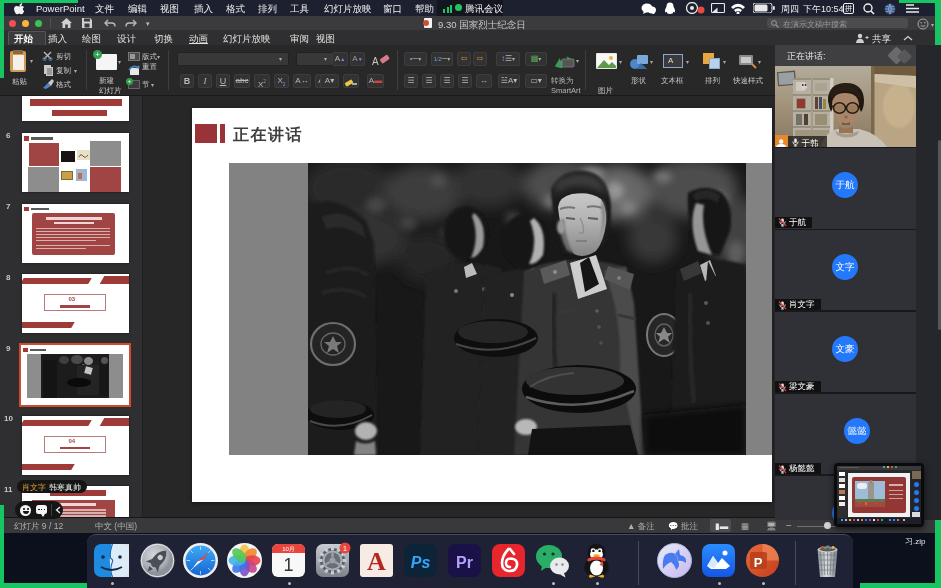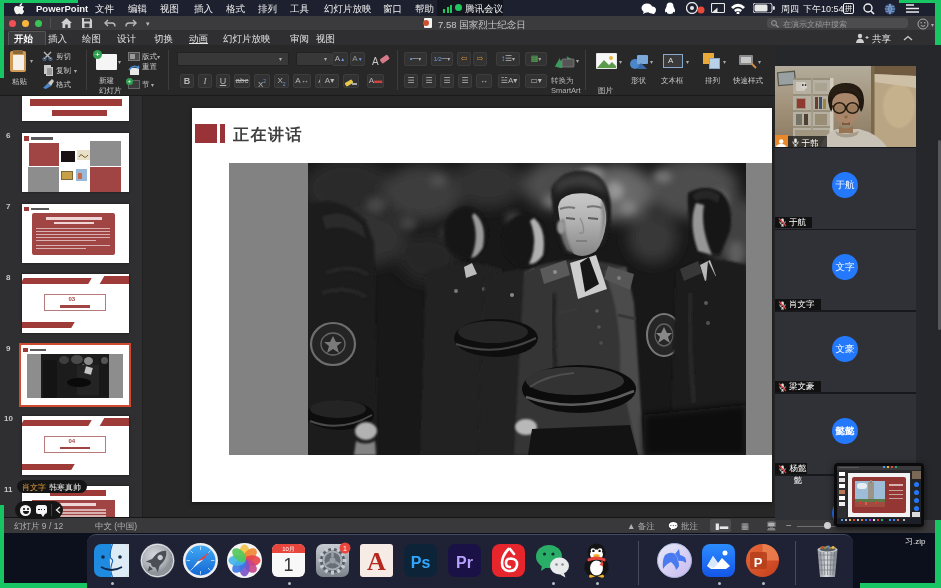--- a/index.html
+++ b/index.html
@@ -11,21 +11,21 @@
 <body>
 
 <div class="a" style="left:0;top:16px;width:941px;height:517px;background:#272727;"></div>
 
 <div class="a" id="menubar" style="left:0;top:0;width:941px;height:16px;background:#1d202e;color:#f2f2f2;font-size:9.5px;">
   <svg class="a" style="left:14px;top:2.5px;" width="11" height="12" viewBox="0 0 11 12">
     <path d="M5.5 3.2 Q5.3 1.8 6.6 0.8 Q7.3 0.2 8.2 0 Q8.4 1.4 7.4 2.4 Q6.5 3.4 5.5 3.2 Z" fill="#f2f2f2"></path>
     <path d="M8.8 6.3 Q8.8 4.8 10.1 4 Q9.2 2.9 7.8 2.9 Q6.9 2.9 6 3.3 Q5.5 3.5 5.2 3.5 Q4.8 3.5 4.2 3.3 Q3.4 3 2.7 3 Q1.2 3 0.5 4.3 Q-0.5 6 0.7 8.7 Q1.8 11.2 3 11.2 Q3.5 11.2 4.2 10.9 Q4.8 10.6 5.3 10.6 Q5.8 10.6 6.4 10.9 Q7.1 11.2 7.5 11.2 Q8.7 11.2 9.8 8.9 Q10.1 8.3 10.3 7.7 Q8.8 7.2 8.8 6.3 Z" fill="#f2f2f2"></path>
     <circle cx="11.2" cy="6.8" r="1.7" fill="#1d202e"></circle>
   </svg>
-  <span class="a" style="left:36px;top:3px;font-weight:bold;">PowerPoint</span>
+  <span class="a" style="left:36px;top:3px;font-weight:normal;">PowerPoint</span>
   <span class="a" style="left:95px;top:3px;">文件</span>
   <span class="a" style="left:128px;top:3px;">编辑</span>
   <span class="a" style="left:160px;top:3px;">视图</span>
   <span class="a" style="left:194px;top:3px;">插入</span>
   <span class="a" style="left:226px;top:3px;">格式</span>
   <span class="a" style="left:258px;top:3px;">排列</span>
   <span class="a" style="left:290px;top:3px;">工具</span>
   <span class="a" style="left:324px;top:3px;">幻灯片放映</span>
   <span class="a" style="left:383px;top:3px;">窗口</span>
   <span class="a" style="left:415px;top:3px;">帮助</span>
@@ -97,21 +97,21 @@
       <path d="M4 1 L1 4 L4 7" stroke="#bbb" stroke-width="1.4" fill="none"></path>
       <path d="M1 4 H8 Q11 4 11 7.5" stroke="#bbb" stroke-width="1.4" fill="none"></path>
     </svg>
   <svg class="a" style="left:125px;top:2.5px;" width="12" height="9">
       <path d="M8 1 L11 4 L8 7" stroke="#bbb" stroke-width="1.4" fill="none"></path>
       <path d="M11 4 H4 Q1 4 1 7.5" stroke="#bbb" stroke-width="1.4" fill="none"></path>
     </svg>
   <span class="a" style="left:146px;top:3.5px;color:#bbbbbb;font-size:7px;">▾</span>
   <span class="a" style="left:424px;top:2px;width:8px;height:10px;background:#f5f5f5;border-radius:1px;"></span>
   <span class="a" style="left:423px;top:4px;width:6px;height:6px;border-radius:50%;background:#d04f2c;"></span>
-  <span class="a" style="left:438px;top:2.5px;color:#c9c9c9;font-size:9.5px;">7.58 国家烈士纪念日</span>
+  <span class="a" style="left:438px;top:2.5px;color:#c9c9c9;font-size:9.5px;">9.30 国家烈士纪念日</span>
   <div class="a" style="left:767px;top:2px;width:141px;height:10px;background:#4c4c4e;border-radius:3px;">
     <svg class="a" style="left:4px;top:1.5px;" width="8" height="8">
         <circle cx="3" cy="3" r="2.4" fill="none" stroke="#9a9a9a" stroke-width="1"></circle>
         <path d="M5 5 L7.5 7.5" stroke="#9a9a9a" stroke-width="1.1"></path>
       </svg>
     <span class="a" style="left:16px;top:0.5px;color:#969696;font-size:8px;">在演示文稿中搜索</span>
   </div>
   <svg class="a" style="left:917px;top:1.5px;" width="12" height="12">
       <circle cx="6" cy="6" r="5" fill="none" stroke="#aaa" stroke-width="1"></circle>
       <circle cx="4.2" cy="4.8" r="0.8" fill="#aaa"></circle>
@@ -656,21 +656,21 @@
     </svg>
   </div>
 
   <div class="dk" style="left:271px;">
     <svg width="37" height="37" viewBox="0 0 37 37">
       <rect x="2" y="2" width="33" height="33" rx="3" fill="#f7ebe6"></rect>
       <text x="18.5" y="28" text-anchor="middle" fill="#b5281e" font-size="26" font-weight="bold" font-family="Liberation Serif">A</text>
     </svg>
   </div>
 
-  <div class="dk" style="left:315px;">
+  <div class="dk" style="left:315px;font-style:italic;">
     <svg width="37" height="37" viewBox="0 0 37 37">
       <rect x="2" y="2" width="33" height="33" rx="7" fill="#0d2438"></rect>
       <text x="18.5" y="26" text-anchor="middle" fill="#31a8ff" font-size="16" font-weight="bold" font-family="Liberation Sans">Ps</text>
     </svg>
   </div>
 
   <div class="dk" style="left:359px;">
     <svg width="37" height="37" viewBox="0 0 37 37">
       <rect x="2" y="2" width="33" height="33" rx="7" fill="#1a1147"></rect>
       <text x="18.5" y="26" text-anchor="middle" fill="#b8a0ff" font-size="16" font-weight="bold" font-family="Liberation Sans">Pr</text>
@@ -796,20 +796,25 @@
   <div class="dots" style="left:630.5px;"></div>
   <div class="dots" style="left:674.5px;"></div>
 </div>
 <style>
 .dk{position:absolute;top:7px;width:37px;height:37px;}
 .dots{position:absolute;top:47px;width:3px;height:3px;border-radius:50%;background:#b8bdc4;}
 </style>
 
 <div class="a" id="sidebar" style="left:775px;top:45px;width:166px;height:475px;background:#26272b;">
 
+  <div class="a" style="left:0;top:0;width:140.5px;height:21px;background:#3f3f41;">
+    <span class="a" style="left:12px;top:5px;color:#e8e8e8;font-size:9px;">正在讲话:</span>
+    <span class="a" style="left:115px;top:4px;width:13px;height:13px;background:#6a6a6a;transform:rotate(45deg);border-radius:2px;"></span>
+    <span class="a" style="left:124px;top:6px;width:11px;height:11px;background:#58585a;transform:rotate(45deg);border-radius:2px;"></span>
+  </div>
 
   <div class="a" id="vtile" style="left:0;top:21px;width:140.5px;height:81.5px;background:#5a4f42;overflow:hidden;">
     <svg width="141" height="82" viewBox="0 0 141 82">
       <defs>
         <linearGradient id="wall" x1="0" y1="0" x2="0" y2="1">
           <stop offset="0" stop-color="#c6bfae"></stop>
             <stop offset=".5" stop-color="#b3a188"></stop>
             <stop offset="1" stop-color="#96846c"></stop>
         </linearGradient>
         <linearGradient id="rwall" x1="0" y1="0" x2="1" y2="0">
@@ -889,42 +894,42 @@
 
   <div class="a tile" style="left:0;top:102.5px;width:140.5px;height:82px;background:#2f3136;"></div>
   <div class="a tile" style="left:0;top:184.5px;width:140.5px;height:81.5px;background:#2f3136;"></div>
   <div class="a tile" style="left:0;top:266px;width:140.5px;height:82px;background:#2f3136;"></div>
   <div class="a tile" style="left:0;top:348px;width:140.5px;height:82px;background:#2f3136;"></div>
   <div class="a tile" style="left:0;top:430px;width:140.5px;height:45px;background:#2f3136;"></div>
 
   <div class="a av" style="left:57px;top:126.5px;">于航</div>
   <div class="a av" style="left:57px;top:209px;">文字</div>
   <div class="a av" style="left:57px;top:291px;">文豪</div>
-  <div class="a av" style="left:57px;top:373px;font-weight:bold;">懿懿</div>
+  <div class="a av" style="left:69px;top:373px;">懿懿</div>
   <div class="a av" style="left:57px;top:455px;">&nbsp;</div>
 
   <div class="a lb" style="left:0;top:171.5px;width:37px;"><svg class="mi" width="9" height="9">
         <rect x="3.2" y="0.5" width="2.6" height="4.5" rx="1.3" fill="#e8e8e8"></rect>
         <path d="M1.8 3.5 Q1.8 6.5 4.5 6.5 Q7.2 6.5 7.2 3.5" stroke="#e8e8e8" stroke-width=".9" fill="none"></path>
         <path d="M4.5 6.5 V8 M3 8 H6" stroke="#e8e8e8" stroke-width=".9"></path>
         <path d="M1 0.5 L8 8" stroke="#e03b3b" stroke-width="1.2"></path>
       </svg>于航</div>
   <div class="a lb" style="left:0;top:254px;width:46px;"><svg class="mi" width="9" height="9">
         <rect x="3.2" y="0.5" width="2.6" height="4.5" rx="1.3" fill="#e8e8e8"></rect>
         <path d="M1.8 3.5 Q1.8 6.5 4.5 6.5 Q7.2 6.5 7.2 3.5" stroke="#e8e8e8" stroke-width=".9" fill="none"></path>
         <path d="M4.5 6.5 V8 M3 8 H6" stroke="#e8e8e8" stroke-width=".9"></path>
         <path d="M1 0.5 L8 8" stroke="#e03b3b" stroke-width="1.2"></path>
       </svg>肖文字</div>
   <div class="a lb" style="left:0;top:336px;width:46px;"><svg class="mi" width="9" height="9">
         <rect x="3.2" y="0.5" width="2.6" height="4.5" rx="1.3" fill="#e8e8e8"></rect>
         <path d="M1.8 3.5 Q1.8 6.5 4.5 6.5 Q7.2 6.5 7.2 3.5" stroke="#e8e8e8" stroke-width=".9" fill="none"></path>
         <path d="M4.5 6.5 V8 M3 8 H6" stroke="#e8e8e8" stroke-width=".9"></path>
         <path d="M1 0.5 L8 8" stroke="#e03b3b" stroke-width="1.2"></path>
       </svg>梁文豪</div>
-  <div class="a lb" style="left:0;top:418px;width:32px;text-align:center;"><svg class="mi" width="9" height="9">
+  <div class="a lb" style="left:0;top:418px;width:46px;"><svg class="mi" width="9" height="9">
         <rect x="3.2" y="0.5" width="2.6" height="4.5" rx="1.3" fill="#e8e8e8"></rect>
         <path d="M1.8 3.5 Q1.8 6.5 4.5 6.5 Q7.2 6.5 7.2 3.5" stroke="#e8e8e8" stroke-width=".9" fill="none"></path>
         <path d="M4.5 6.5 V8 M3 8 H6" stroke="#e8e8e8" stroke-width=".9"></path>
         <path d="M1 0.5 L8 8" stroke="#e03b3b" stroke-width="1.2"></path>
       </svg>杨懿懿</div>
   <div class="a" style="left:0;top:101.5px;width:140.5px;height:1.5px;background:#17181c;"></div>
   <div class="a" style="left:0;top:183.5px;width:140.5px;height:1.5px;background:#17181c;"></div>
   <div class="a" style="left:0;top:265px;width:140.5px;height:1.5px;background:#17181c;"></div>
   <div class="a" style="left:0;top:347px;width:140.5px;height:1.5px;background:#17181c;"></div>
   <div class="a" style="left:0;top:429px;width:140.5px;height:1.5px;background:#17181c;"></div>

